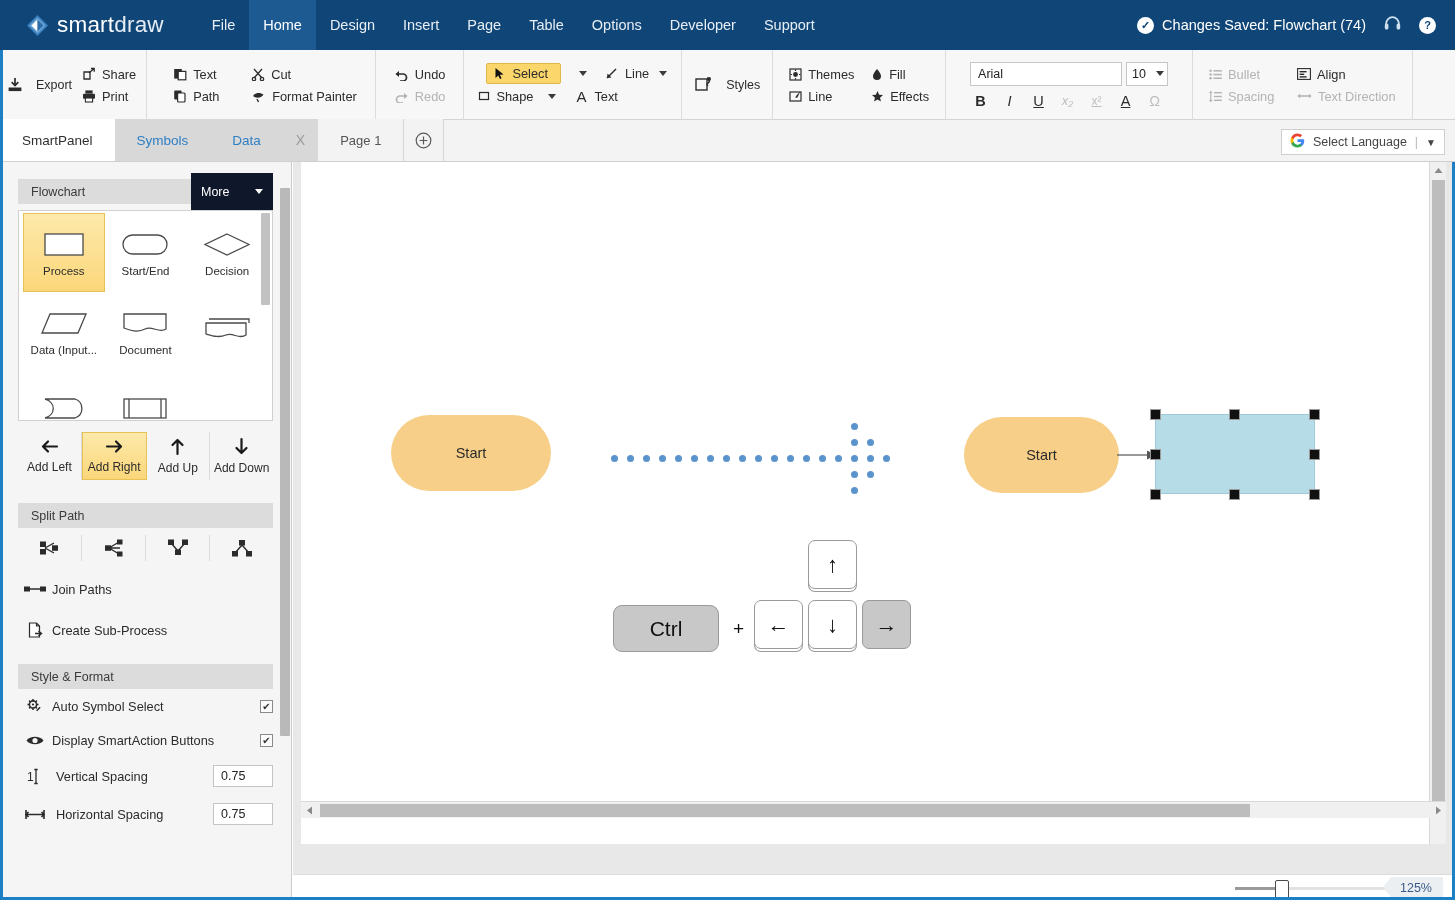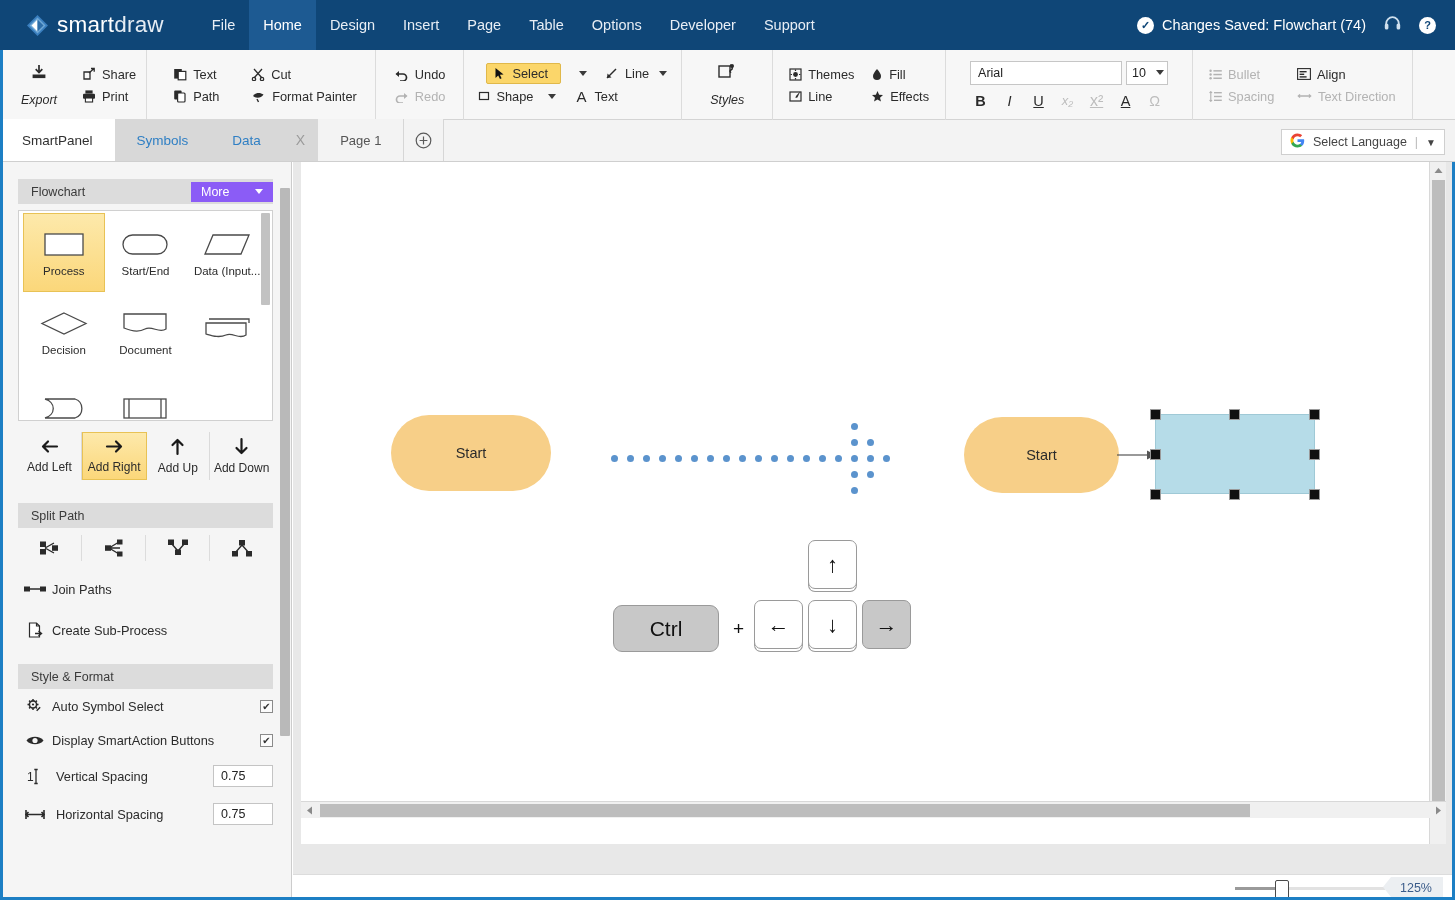--- a/index.html
+++ b/index.html
@@ -53,22 +53,22 @@
     background: #f7f7f7; border-bottom: 1px solid #d4d4d4;
     display: flex; align-items: stretch;
   }
   .rb-group {
     display: flex; align-items: center;
     border-right: 1px solid #dcdcdc;
     padding: 0 10px; height: 70px;
   }
   .rb-group.nosep { border-right: none; }
   .rb-big {
-    display: flex; flex-direction: column; align-items: center;
-    justify-content: center; width: 58px; gap: 12px; cursor: default; font-style: italic;
+    display: flex; flex-direction: row; align-items: center;
+    justify-content: center; width: 58px; gap: 12px; cursor: default;
   }
   .rb-big .lbl { font-size: 12.5px; color: #2b2b2b; }
   .rb-col { display: flex; flex-direction: column; gap: 7px; }
   .rb-row { display: flex; align-items: center; gap: 16px; }
   .rb-btn {
     display: flex; align-items: center; gap: 6px;
     font-size: 12.8px; color: #2b2b2b; cursor: default;
     white-space: nowrap;
   }
   .rb-btn.dim { color: #b3b3b3; }
@@ -145,21 +145,21 @@
     position: absolute; left: 0; top: 162px; width: 292px; height: 738px;
     background: #f5f5f5; border-right: 1px solid #cccccc; overflow: hidden;
   }
   .sec-header {
     margin: 12px 18px 0 18px; height: 25px; background: #dcdcdc;
     display: flex; align-items: center; padding-left: 13px;
     font-size: 12.5px; color: #3a3a3a;
   }
   #flowchart-header { margin-top: 17px; padding-right: 0; }
   #more-btn {
-    margin-left: auto; height: 20px; width: 82px; background: #8b5cf6;
+    margin-left: auto; height: 37px; width: 82px; background: #0f172a;
     color: #ffffff; font-size: 12.5px; display: flex; align-items: center;
     justify-content: space-between; padding: 8px 10px; cursor: default;
   }
   #more-btn .caret { border-top-color: #ffffff; }
   #shape-gallery {
     position: relative; margin: 6px 18px 0 18px; height: 211px;
     background: #ffffff; border: 1px solid #d0d0d0; overflow: hidden;
   }
   #shape-grid {
     display: grid; grid-template-columns: repeat(3, 1fr);
@@ -575,21 +575,21 @@
         <div id="font-size-wrap">
           <input id="font-size" type="text" value="10" style="">
           <span class="caret"></span>
         </div>
       </div>
       <div id="font-btns">
         <span class="fbtn" style="font-weight:bold;">B</span>
         <span class="fbtn" style="font-style:italic;">I</span>
         <span class="fbtn" style="text-decoration:underline;">U</span>
         <span class="fbtn dim" style="font-size:13px;font-style:italic;">x₂</span>
-        <span class="fbtn dim" style="font-size:16px;text-decoration:underline;">x²</span>
+        <span class="fbtn dim" style="font-size:12px;text-decoration:underline;">x²</span>
         <span class="fbtn" style="text-decoration:underline;">A</span>
         <span class="fbtn dim">Ω</span>
       </div>
     </div>
   </div>
 
   <div class="rb-group" style="padding:0 16px;">
     <div class="rb-col">
       <div class="rb-row" style="gap:24px;">
         <div class="rb-btn dim" style="width:64px;">
@@ -694,29 +694,29 @@
         <span class="nm">Process</span>
       </div>
       <div class="shape-cell">
         <svg width="54" height="30" viewBox="0 0 54 30">
           <rect x="5" y="6" width="44" height="19" rx="9.5" fill="#fff" stroke="#4a4a4a" stroke-width="1.3"></rect>
         </svg>
         <span class="nm">Start/End</span>
       </div>
       <div class="shape-cell">
         <svg width="54" height="30" viewBox="0 0 54 30">
-          <polygon points="13,6 49,6 41,25 5,25" fill="#fff" stroke="#4a4a4a" stroke-width="1.3"></polygon>
-        </svg>
-        <span class="nm">Data (Input...</span>
+          <polygon points="27,5 49,15.5 27,26 5,15.5" fill="#fff" stroke="#4a4a4a" stroke-width="1.3"></polygon>
+        </svg>
+        <span class="nm">Decision</span>
       </div>
       <div class="shape-cell">
         <svg width="54" height="30" viewBox="0 0 54 30">
-          <polygon points="27,5 49,15.5 27,26 5,15.5" fill="#fff" stroke="#4a4a4a" stroke-width="1.3"></polygon>
-        </svg>
-        <span class="nm">Decision</span>
+          <polygon points="13,6 49,6 41,25 5,25" fill="#fff" stroke="#4a4a4a" stroke-width="1.3"></polygon>
+        </svg>
+        <span class="nm">Data (Input...</span>
       </div>
       <div class="shape-cell">
         <svg width="54" height="30" viewBox="0 0 54 30">
           <path d="M6 6 h42 v15 c-7 5 -14 -4 -21 0 c-7 4 -14 2 -21 -1 z" fill="#fff" stroke="#4a4a4a" stroke-width="1.3"></path>
         </svg>
         <span class="nm">Document</span>
       </div>
       <div class="shape-cell">
         <svg width="54" height="30" viewBox="0 0 54 30">
           <path d="M9 5 h40 v4 M6 9 h40 v12 c-7 5 -13 -3 -20 0 c-7 3 -13 1 -20 -1 z" fill="#fff" stroke="#4a4a4a" stroke-width="1.3"></path>

